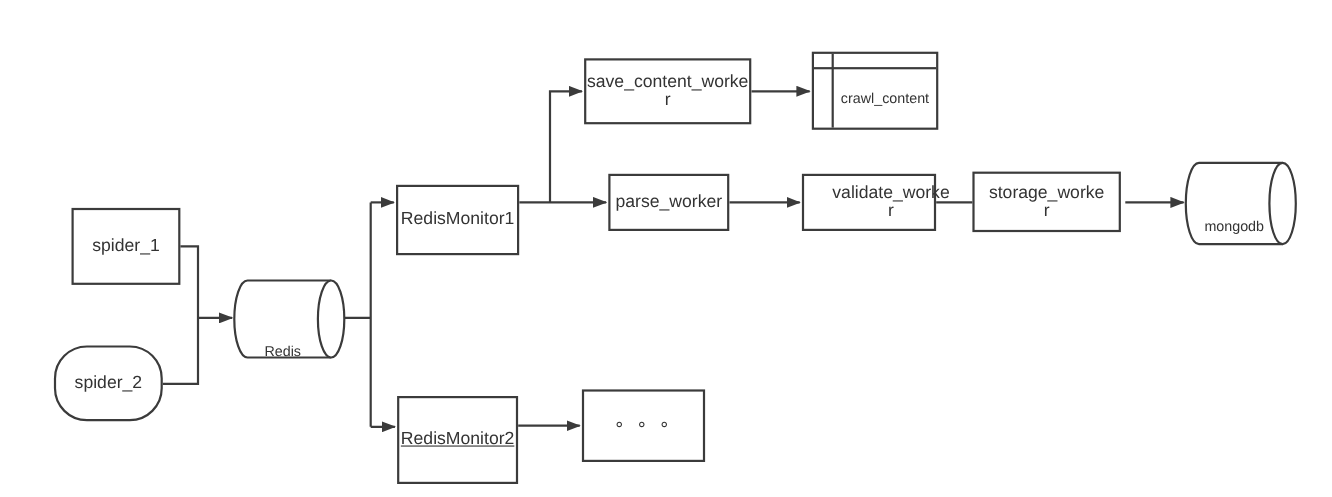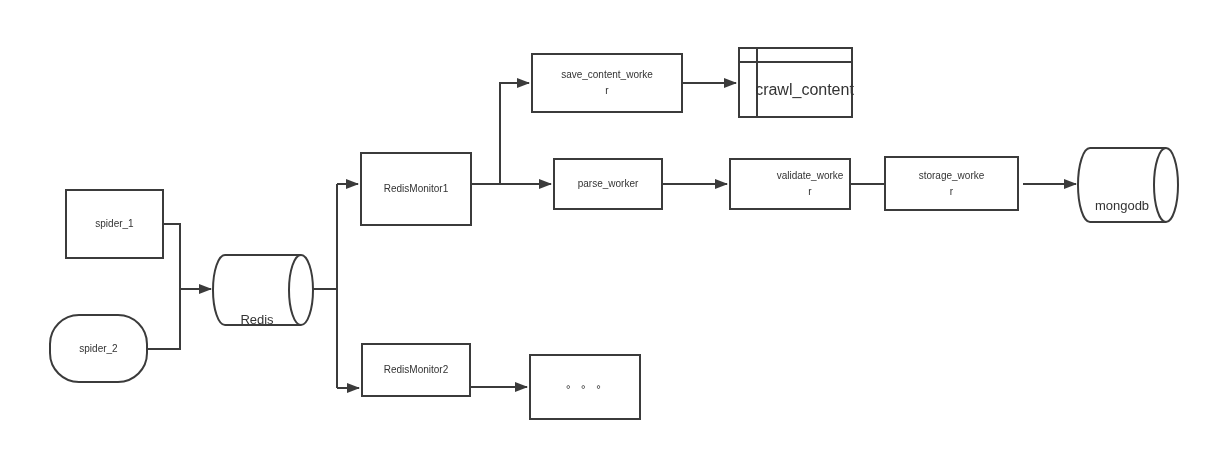--- a/index.html
+++ b/index.html
@@ -26,39 +26,39 @@
   .node {
     position: absolute;
     box-sizing: border-box;
     background: #ffffff;
     border: 2px solid var(--stroke-color, #3b3b3b);
     display: flex;
     align-items: center;
     justify-content: center;
     text-align: center;
     white-space: pre-line;
-    font-size: 10px;
+    font-size: 16px;
     line-height: 16px;
     color: var(--text-color, #333333);
   }
   .cyl-label {
     position: absolute;
     display: flex;
     align-items: center;
     justify-content: center;
     text-align: center;
     font-size: 13px;
     color: var(--text-color, #333333);
     margin-top: 20px;
   }
   
   .n-spider1   { left: 49px;  top: 189px; width: 99px;  height: 70px; margin-left: 16px; }
   .n-spider2   { left: 49px;  top: 314px; width: 99px;  height: 69px; border-radius: 30px; }
-  .n-rm1       { left: 360px; top: 152px; width: 112px; height: 74px; }
-  .n-rm2       { left: 361px; top: 343px; width: 110px; height: 54px; }
+  .n-rm1       { left: 360px; top: 168px; width: 112px; height: 64px; }
+  .n-rm2       { left: 361px; top: 360px; width: 110px; height: 80px; text-decoration: underline; }
   .n-save      { left: 531px; top: 53px;  width: 152px; height: 60px; }
   .n-parse     { left: 553px; top: 158px; width: 110px; height: 52px; justify-content: center; }
   .n-validate  { left: 729px; top: 158px; width: 122px; height: 52px; padding-left: 40px; }
   .n-storage   { left: 884px; top: 156px; width: 135px; height: 55px; }
   .n-dots      { left: 529px; top: 354px; width: 112px; height: 66px; letter-spacing: 3px; }
   .l-redis     { left: 213px; top: 255px; width: 88px;  height: 88px; }
   .l-mongodb   { left: 1078px;top: 148px; width: 88px;  height: 74px; }
   
   .table-entity {
     position: absolute;
@@ -71,21 +71,21 @@
     position: absolute; left: 0; top: 0; bottom: 0; width: 16px;
     border-right: 2px solid var(--stroke-color, #3b3b3b);
   }
   .te-header {
     position: absolute; left: 0; top: 0; right: 0; height: 12px;
     border-bottom: 2px solid var(--stroke-color, #3b3b3b);
   }
   .te-label {
     position: absolute; left: 18px; top: 14px; right: 0; bottom: 0;
     display: flex; align-items: center; justify-content: center;
-    font-size: 16px; color: var(--text-color, #333333);
+    font-size: 13px; color: var(--text-color, #333333);
   }
 </style>
 </head>
 <body>
 
 <div class="canvas" style="--stroke-color: #3b3b3b; --text-color: #333333; --bg-color: #ffffff;">
 
   <svg class="wires" width="1211" height="452" viewBox="0 0 1211 452">
     <defs>
       <marker id="arrow" markerWidth="13" markerHeight="10" refX="12" refY="5" orient="auto" markerUnits="userSpaceOnUse">

